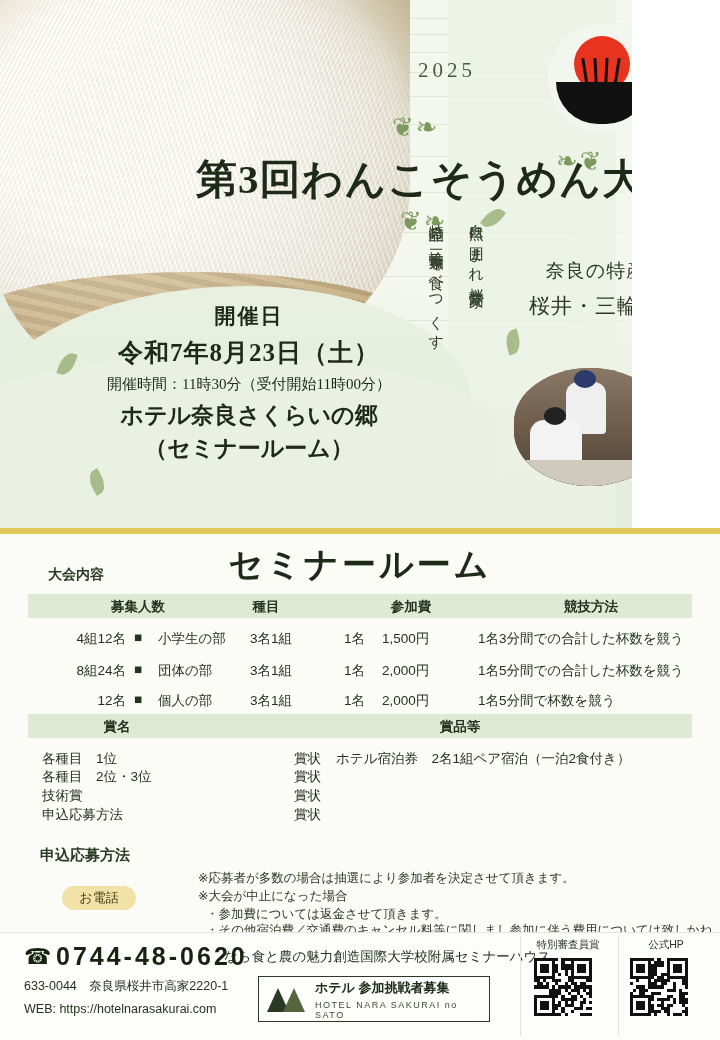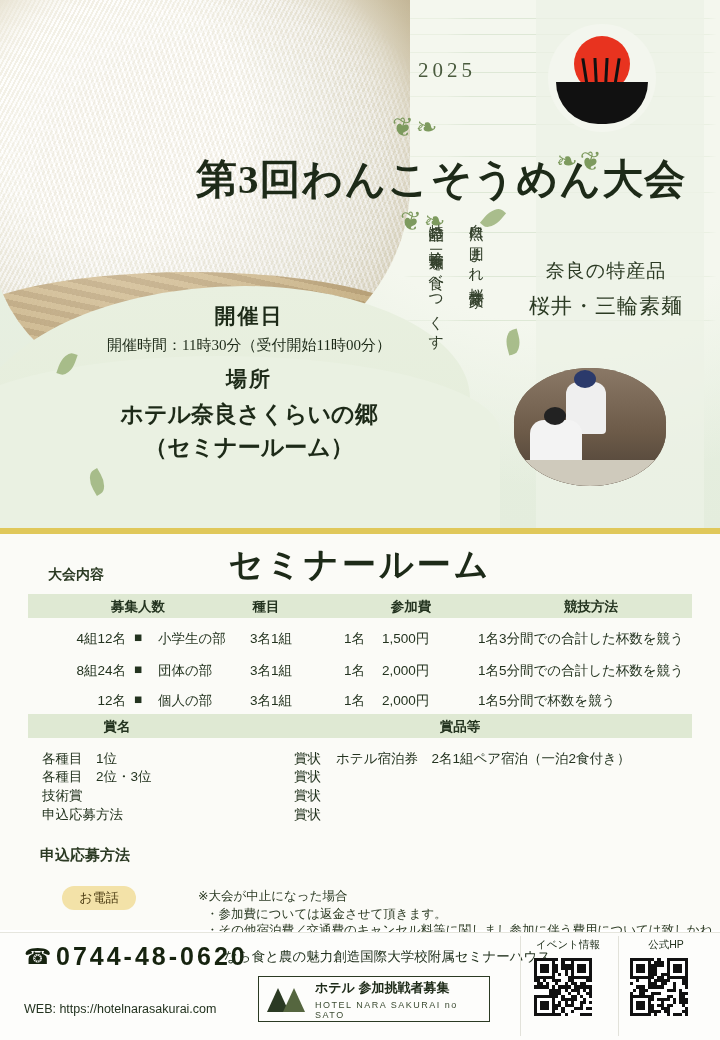--- a/index.html
+++ b/index.html
@@ -4,21 +4,21 @@
 <style>
   html,body{margin:0;padding:0;}
   body{
     width:720px;height:1040px;overflow:hidden;
     font-family:"Liberation Sans","DejaVu Sans",sans-serif;
     background:#ffffff;color:#23331f;position:relative;
   }
   .poster{position:absolute;inset:0;}
 
   
-  .hero{position:absolute;left:0;top:0;width:720px;height:528px;overflow:hidden;background:#eef3e6;}
+  .hero{position:absolute;left:0;top:0;width:632px;height:528px;overflow:hidden;background:#eef3e6;}
   .hero-bg{position:absolute;inset:0;
     background:
       radial-gradient(circle at 78% 8%, #f4f7ee 0 38%, rgba(244,247,238,0) 60%),
       linear-gradient(180deg,#eef4e7 0%,#e8f0e2 45%,#e4eddd 100%);
   }
   
   .waves{position:absolute;right:0;top:0;width:320px;height:330px;opacity:.55;}
   .waves div{position:absolute;left:0;right:0;height:1px;background:#cddcc3;border-radius:50%;}
   
   .noodles{position:absolute;left:-10px;top:-6px;width:420px;height:398px;border-radius:0 0 60% 40%/0 0 52% 40%;overflow:hidden;}
@@ -212,22 +212,22 @@
         <div class="tbl"></div>
     </div>
 
     <div class="leaf" style="left:60px;top:352px;transform:rotate(20deg)"></div>
     <div class="leaf" style="left:90px;top:470px;transform:rotate(-30deg)"></div>
     <div class="leaf" style="left:486px;top:206px;transform:rotate(40deg)"></div>
     <div class="leaf" style="left:506px;top:330px;transform:rotate(-15deg)"></div>
 
     <div class="event">
       <div class="l1">開催日</div>
+      <div class="l2">令和7年8月23日（土）</div>
       <div class="l3">開催時間：11時30分（受付開始11時00分）</div>
-      <div class="l4">場所</div>
       <div class="l5">ホテル奈良さくらいの郷</div>
       <div class="l6">（セミナールーム）</div>
     </div>
   </div>
 
   <div class="divider"></div>
 
   <div class="mid">
     <div class="recruit">セミナールーム</div>
   </div>
@@ -276,42 +276,44 @@
   <div class="cell" style="left:294px;top:768px">賞状</div>
 
   <div class="cell" style="left:42px;top:787px">技術賞</div>
   <div class="cell" style="left:294px;top:787px">賞状</div>
 
   <div class="cell" style="left:42px;top:806px">申込応募方法</div>
   <div class="cell" style="left:294px;top:806px">賞状</div>
 
   <div class="apply-title">申込応募方法</div>
   <div class="tel-pill">お電話</div>
+  <div class="apply-line" style="left:198px;top:870px">※応募者が多数の場合は抽選により参加者を決定させて頂きます。</div>
   <div class="apply-line" style="left:198px;top:888px">※大会が中止になった場合</div>
   <div class="apply-line" style="left:206px;top:906px">・参加費については返金させて頂きます。</div>
   <div class="apply-line" style="left:206px;top:922px">・その他宿泊費／交通費のキャンセル料等に関しまし参加に伴う費用については致しかねます</div>
 
   <div class="footer"></div>
   <div class="phone-ic">☎</div>
   <div class="phone">0744-48-0620</div>
   <div class="org">なら食と農の魅力創造国際大学校附属セミナーハウス</div>
+  <div class="addr">633-0044　奈良県桜井市高家2220-1</div>
   <div class="web">WEB: https://hotelnarasakurai.com</div>
 
   <div class="hotel-logo">
     <div class="mark"></div>
     <div class="txt">
       <div class="jp">ホテル 参加挑戦者募集</div>
       <div class="en">HOTEL NARA SAKURAI no SATO</div>
     </div>
   </div>
 
   <div class="vline" style="left:520px"></div>
   <div class="vline" style="left:618px"></div>
 
-  <div class="qr-cap" style="left:528px;top:938px">イベント情報</div>
+  <div class="qr-cap" style="left:528px;top:938px">特別審査員賞</div>
   <div class="qr-cap" style="left:626px;top:938px">公式HP</div>
 
   <div class="qr" id="qr1" style="left:534px;top:958px">
       <div class="px" style="left: 0px; top: 0px; width: 3.05263px; height: 3.05263px;"></div>
       <div class="px" style="left: 3.05263px; top: 0px; width: 3.05263px; height: 3.05263px;"></div>
       <div class="px" style="left: 6.10526px; top: 0px; width: 3.05263px; height: 3.05263px;"></div>
       <div class="px" style="left: 9.15789px; top: 0px; width: 3.05263px; height: 3.05263px;"></div>
       <div class="px" style="left: 12.2105px; top: 0px; width: 3.05263px; height: 3.05263px;"></div>
       <div class="px" style="left: 15.2632px; top: 0px; width: 3.05263px; height: 3.05263px;"></div>
       <div class="px" style="left: 18.3158px; top: 0px; width: 3.05263px; height: 3.05263px;"></div>

